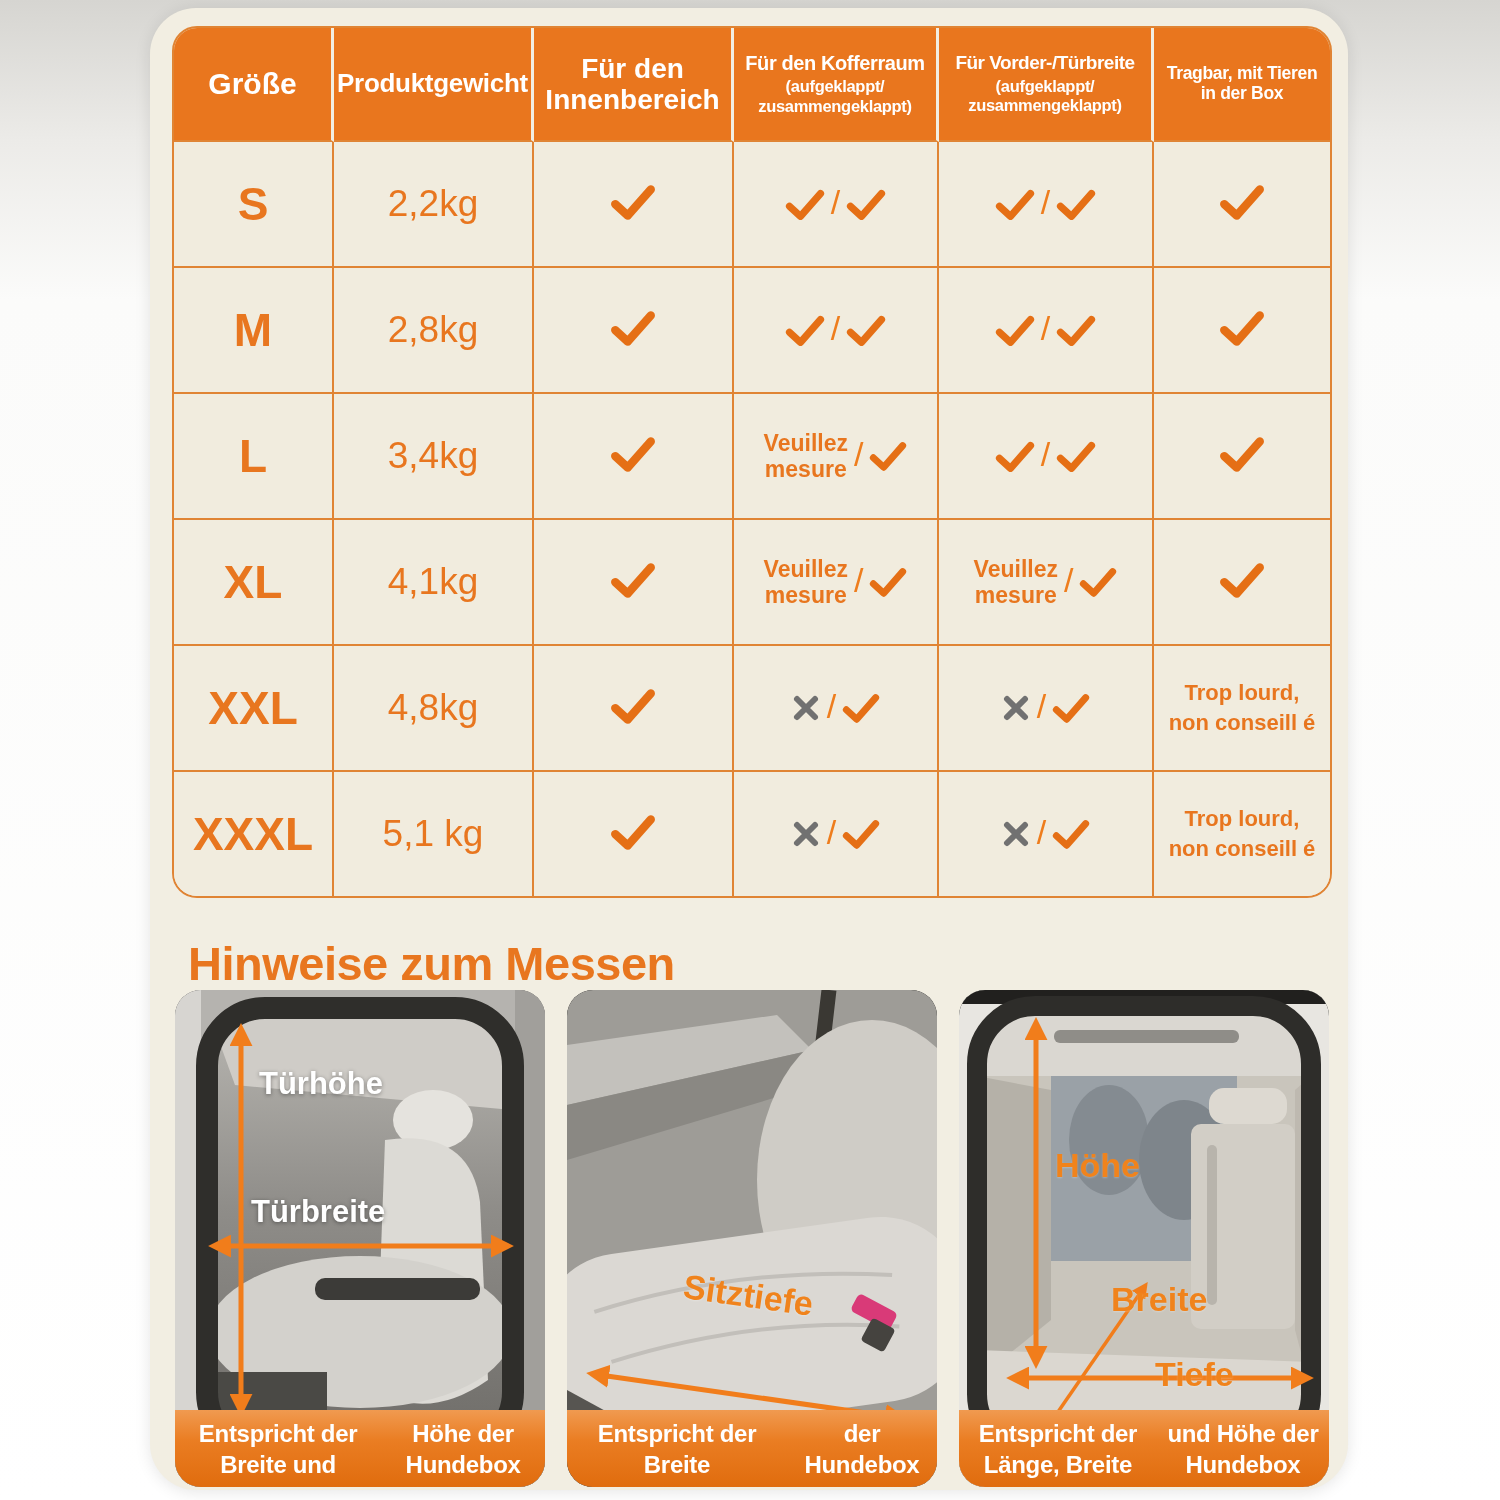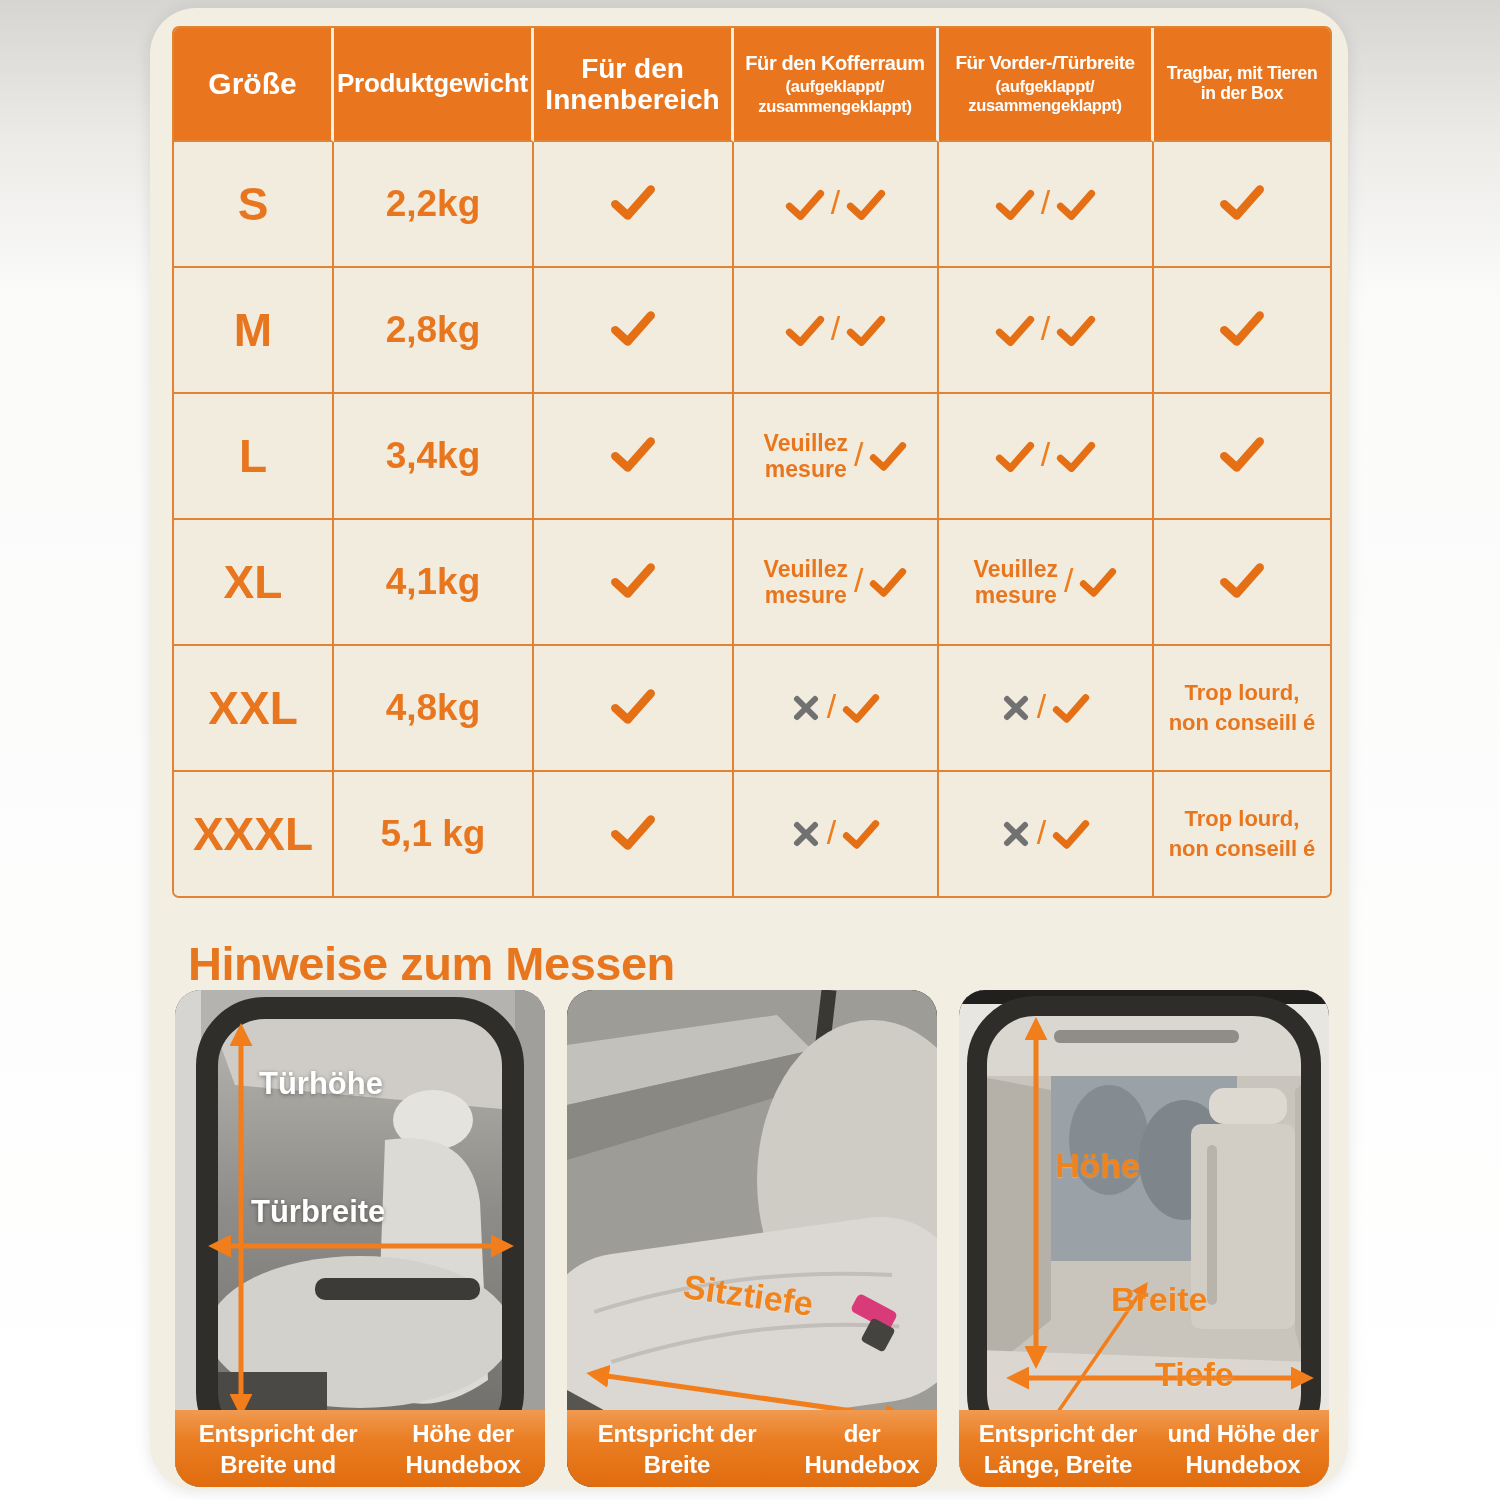--- a/index.html
+++ b/index.html
@@ -8,21 +8,21 @@
     font-family:"Liberation Sans","DejaVu Sans",sans-serif;
     background:linear-gradient(180deg,#d6d5d1 0%,#ecebe8 140px,#fbfbfa 300px,#ffffff 100%);
   }
   .panel{
     position:absolute;left:150px;top:8px;width:1198px;height:1482px;
     background:#f2eee2;border-radius:46px;box-shadow:0 2px 16px rgba(0,0,0,.10);
   }
   
   .table-wrap{
     position:absolute;left:22px;top:18px;width:1156px;
-    border:2px solid var(--border,#e08434);border-radius:7px;overflow:hidden;
+    border:2px solid var(--border,#e08434);border-radius:25px;overflow:hidden;
     background:var(--cell,#f1ecde);
   }
   table{border-collapse:separate;border-spacing:0;table-layout:fixed;width:100%;}
   th{
     background:var(--header,#e9761e);color:#fff;height:112px;padding:0 2px;
     border-bottom:2px solid var(--border,#e08434);border-right:3px solid #f2eee2;
     text-align:center;vertical-align:middle;font-weight:700;
   }
   th:last-child{border-right:0;}
   td{
@@ -34,21 +34,21 @@
   tbody tr:last-child td{border-bottom:0;}
   .h-main{line-height:1.12;white-space:nowrap;}
   .c0 .h-main{font-size:30px;}
   .c1 .h-main{font-size:26px;letter-spacing:-.3px;}
   .c2 .h-main{font-size:28px;}
   .c3 .h-main{font-size:20px;letter-spacing:-.4px;}
   .c4 .h-main{font-size:19px;letter-spacing:-.5px;}
   .c5 .h-main{font-size:17.5px;letter-spacing:-.3px;}
   .h-sub{font-size:16.5px;line-height:1.18;margin-top:3px;letter-spacing:-.3px;white-space:nowrap;}
   .size{font-size:46px;font-weight:800;color:var(--accent,#e8761f);}
-  .wt{font-size:37px;font-weight:700;color:var(--accent,#e8761f);}
+  .wt{font-size:37px;font-weight:400;color:var(--accent,#e8761f);}
   .pair{display:flex;align-items:center;justify-content:center;gap:6px;}
   .icon{display:inline-flex;align-items:center;}
   .slash{font-size:34px;color:#ee7d1d;font-weight:500;transform:translateY(-2px);}
   .measure{font-size:23px;font-weight:700;color:var(--accent,#e8761f);line-height:26px;text-align:center;}
   .tooheavy{font-size:22px;font-weight:700;color:var(--accent,#e8761f);line-height:30px;}
   
   .section-heading{
     position:absolute;left:26px;top:916px;margin:12px;
     font-size:47px;font-weight:800;color:var(--accent,#e8731b);letter-spacing:-.5px;
   }

